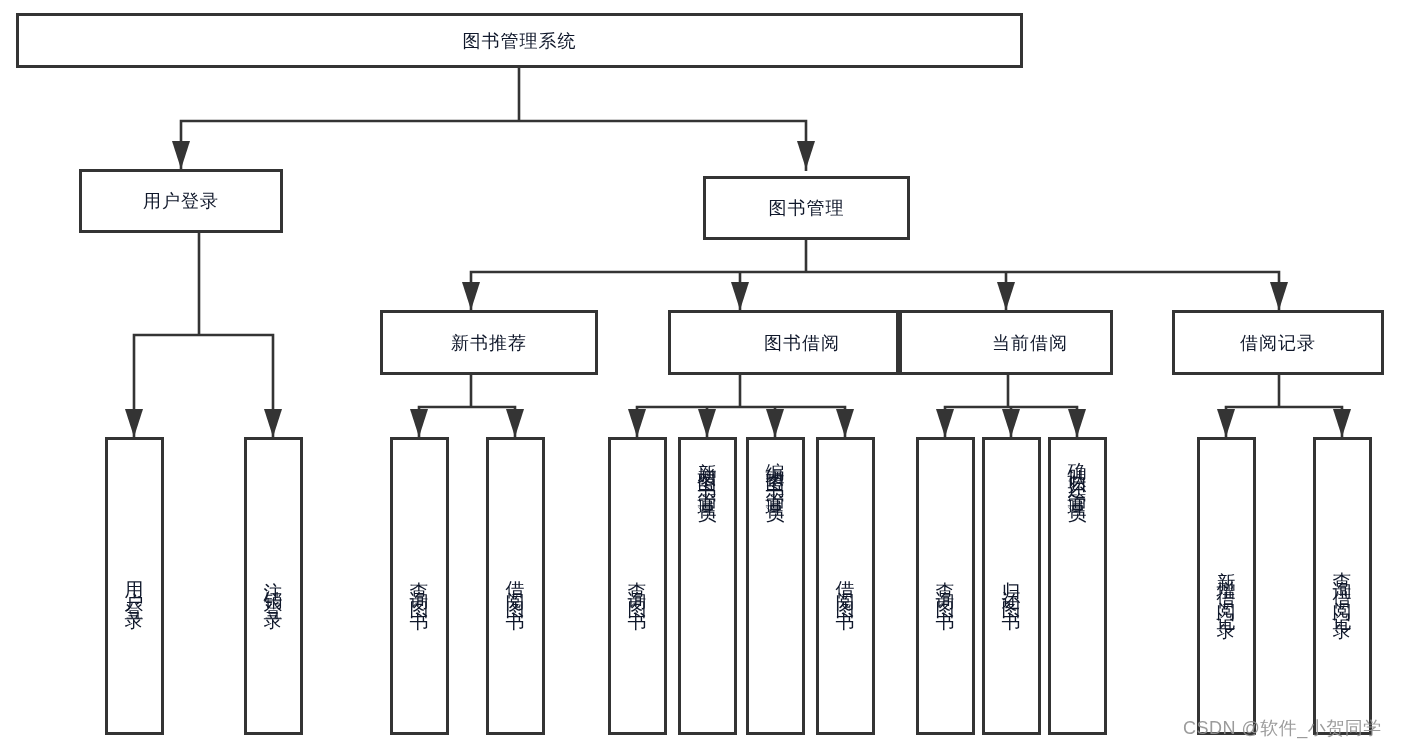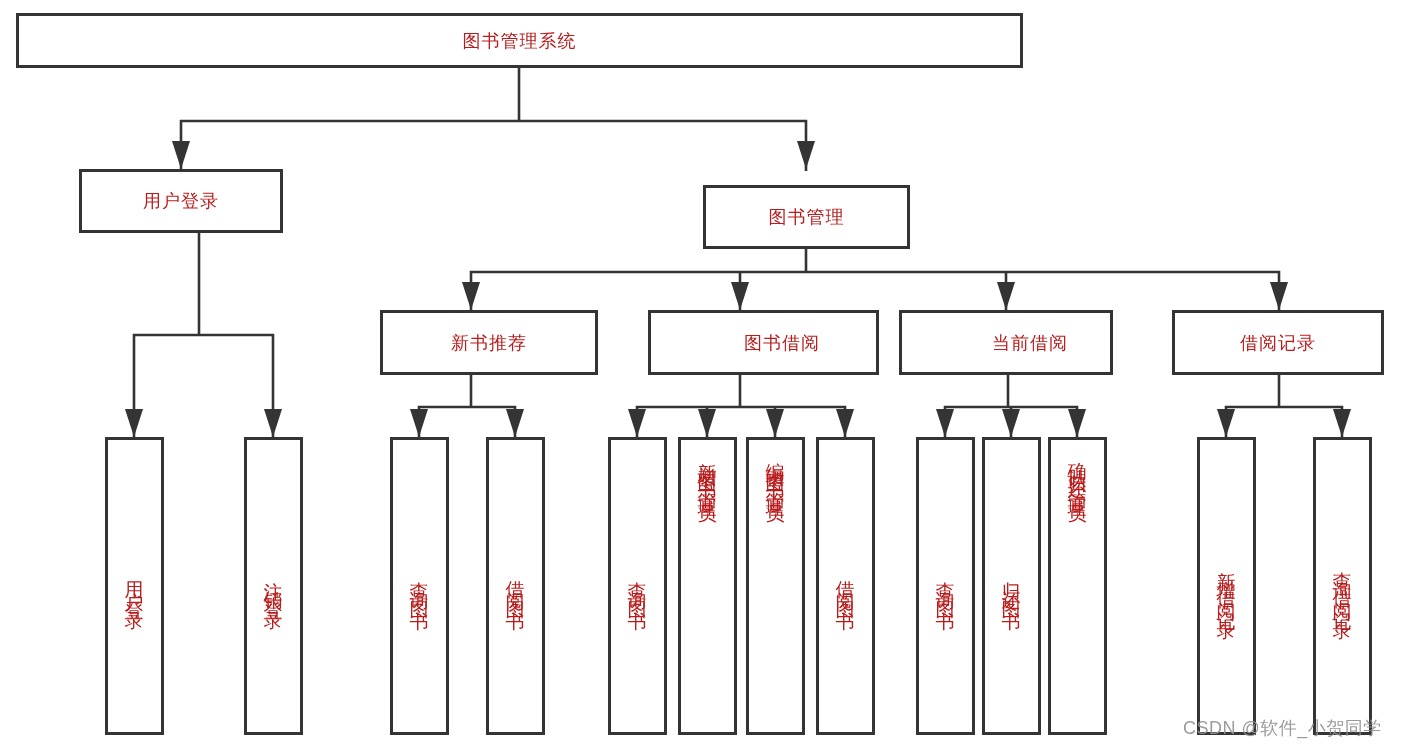--- a/index.html
+++ b/index.html
@@ -8,21 +8,21 @@
   #canvas {
     position:relative; width:1405px; height:747px;
     background:#ffffff; overflow:hidden;
   }
   svg.connectors { position:absolute; left:0; top:0; z-index:0; }
   svg.connectors path { stroke:#343434; stroke-width:2.6; fill:none; }
   svg.connectors polygon { fill:#343434; stroke:none; }
 
   .node {
     position:absolute; background:#ffffff; border:3px solid #343434;
-    color:#b91c1c; display:flex; align-items:center; justify-content:center;
+    color:#0f172a; display:flex; align-items:center; justify-content:center;
     z-index:1; font-size:18px; letter-spacing:1px; white-space:nowrap;
   }
   .vnode { font-size:19px; }
   .vnode span {
     writing-mode:vertical-rl; text-orientation:mixed;
     letter-spacing:10px; line-height:1;
   }
   .vnode.long { align-items:flex-start; }
   .vnode.long span { letter-spacing:6px; padding-top:7px; }
 
@@ -95,24 +95,24 @@
       <path d="M1279,375 V407"></path>
       <path d="M1226,439 V407 H1342 V439"></path>
       <polygon points="1226,437 1217,409 1235,409"></polygon>
       <polygon points="1342,437 1333,409 1351,409"></polygon>
     </g>
   </svg>
 
   <div class="node" style="left:16px; top:13px; width:1007px; height:55px;">图书管理系统</div>
 
   <div class="node" style="left:79px; top:169px; width:204px; height:64px;">用户登录</div>
-  <div class="node" style="left:703px; top:185px; width:207px; height:64px;">图书管理</div>
+  <div class="node" style="left:703px; top:176px; width:207px; height:64px;">图书管理</div>
 
   <div class="node" style="left:380px; top:310px; width:218px; height:65px;">新书推荐</div>
-  <div class="node" style="left:648px; top:310px; width:231px; height:65px;padding-left:37px;">图书借阅</div>
+  <div class="node" style="left:668px; top:310px; width:231px; height:65px;padding-left:37px;">图书借阅</div>
   <div class="node" style="left:899px; top:310px; width:214px; height:65px;padding-left:48px;">当前借阅</div>
   <div class="node" style="left:1172px; top:310px; width:212px; height:65px;">借阅记录</div>
 
   <div class="node vnode" style="left:105px; top:437px; width:59px; height:298px;">
     <span>用户登录</span>
   </div>
   <div class="node vnode" style="left:244px; top:437px; width:59px; height:298px;">
     <span>注销登录</span>
   </div>
 

